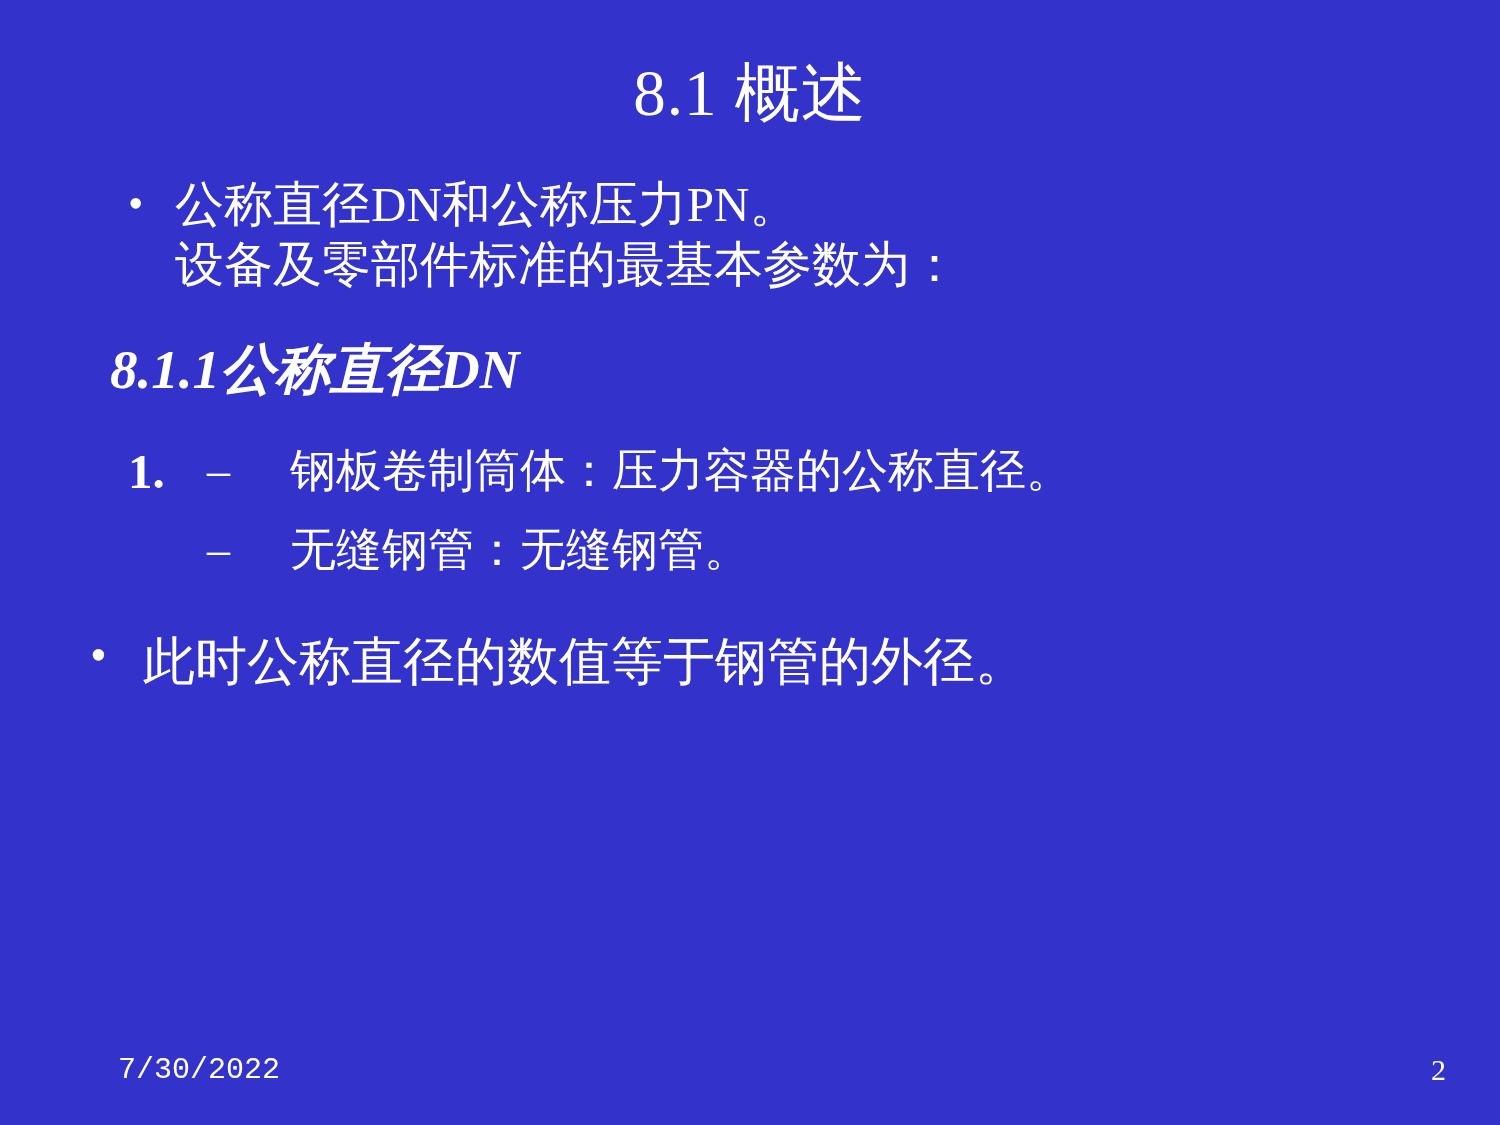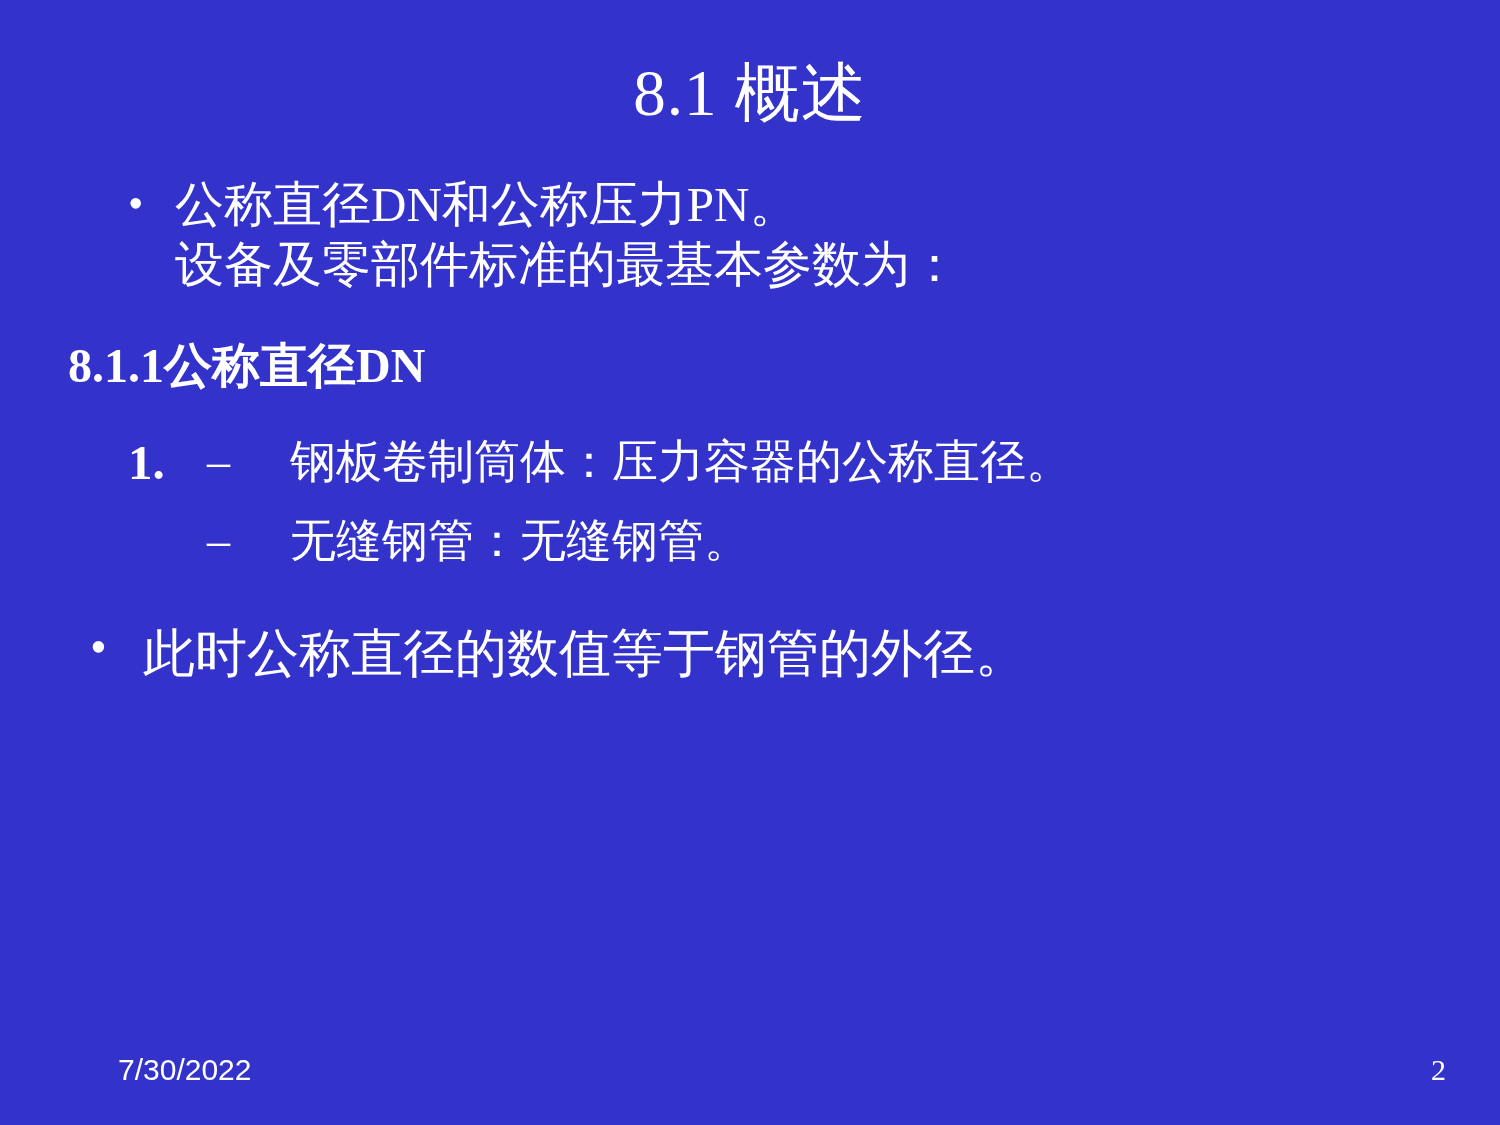--- a/index.html
+++ b/index.html
@@ -52,26 +52,27 @@
     left: 128px;
     top: 0;
     font-size: 44px;
     line-height: 1.3;
   }
   .lvl1-text {
     display: block;
   }
   .plain-head {
     position: relative;
-    font-size: 48px;
+    font-size: 55px;
     font-weight: bold;
-    padding-left: 68px;
+    padding-left: 110px;
     margin-top: 42px;
     margin-bottom: 26px;
     line-height: 1.2;
+    font-style: italic;
   }
   .num-item {
     position: relative;
     font-size: 49px;
     font-weight: bold;
     padding-left: 225px;
     margin-top: 40px;
     margin-bottom: 14px;
     line-height: 1.2;
   }
@@ -111,21 +112,21 @@
     left: 90px;
     top: -4px;
     font-size: 48px;
     font-family: "Liberation Serif", serif;
   }
   .footer-date {
     position: absolute;
     left: 118px;
     bottom: 38px;
     font-size: 30px;
-    font-family: Liberation Sans, sans-serif;
+    font-family: Liberation Mono, monospace;
   }
   .footer-page {
     position: absolute;
     right: 54px;
     bottom: 38px;
     font-size: 30px;
     font-family: "Liberation Serif", serif;
   }
 </style>
 </head>

